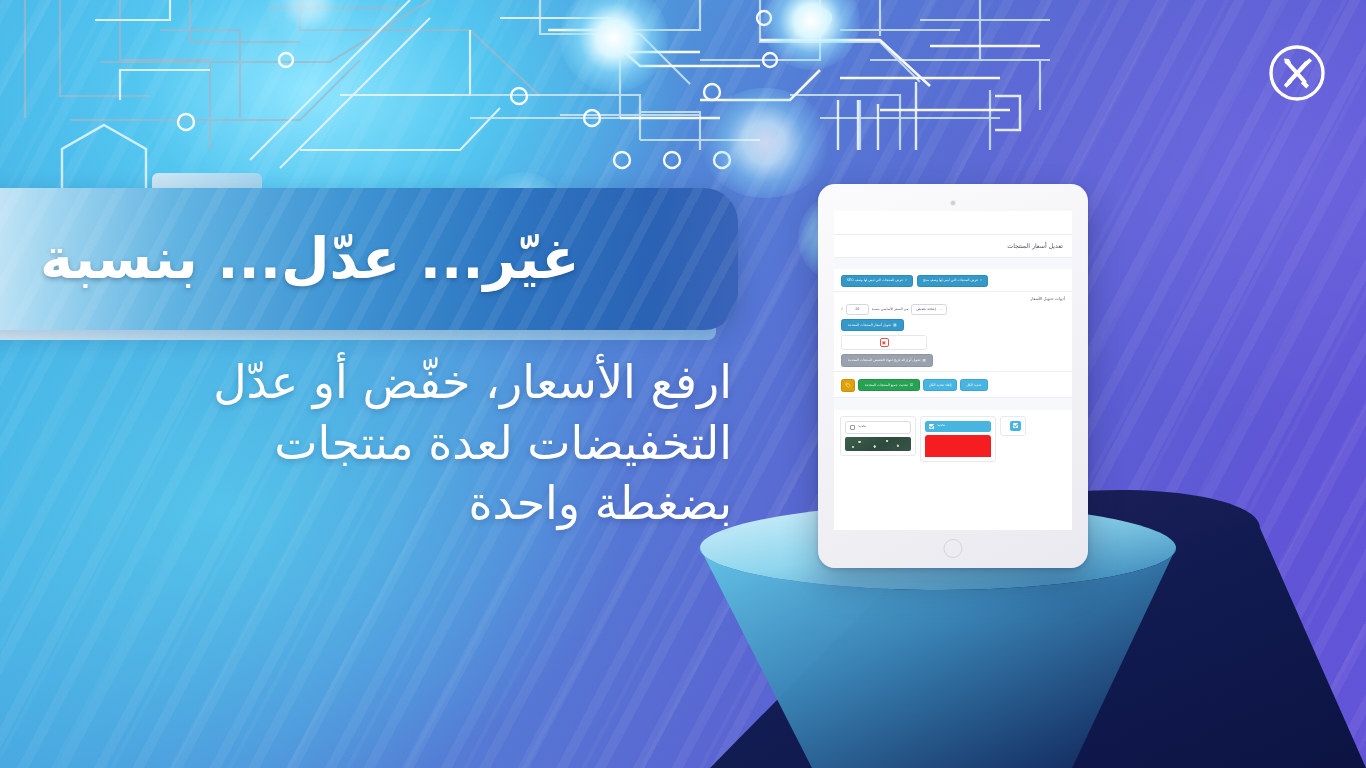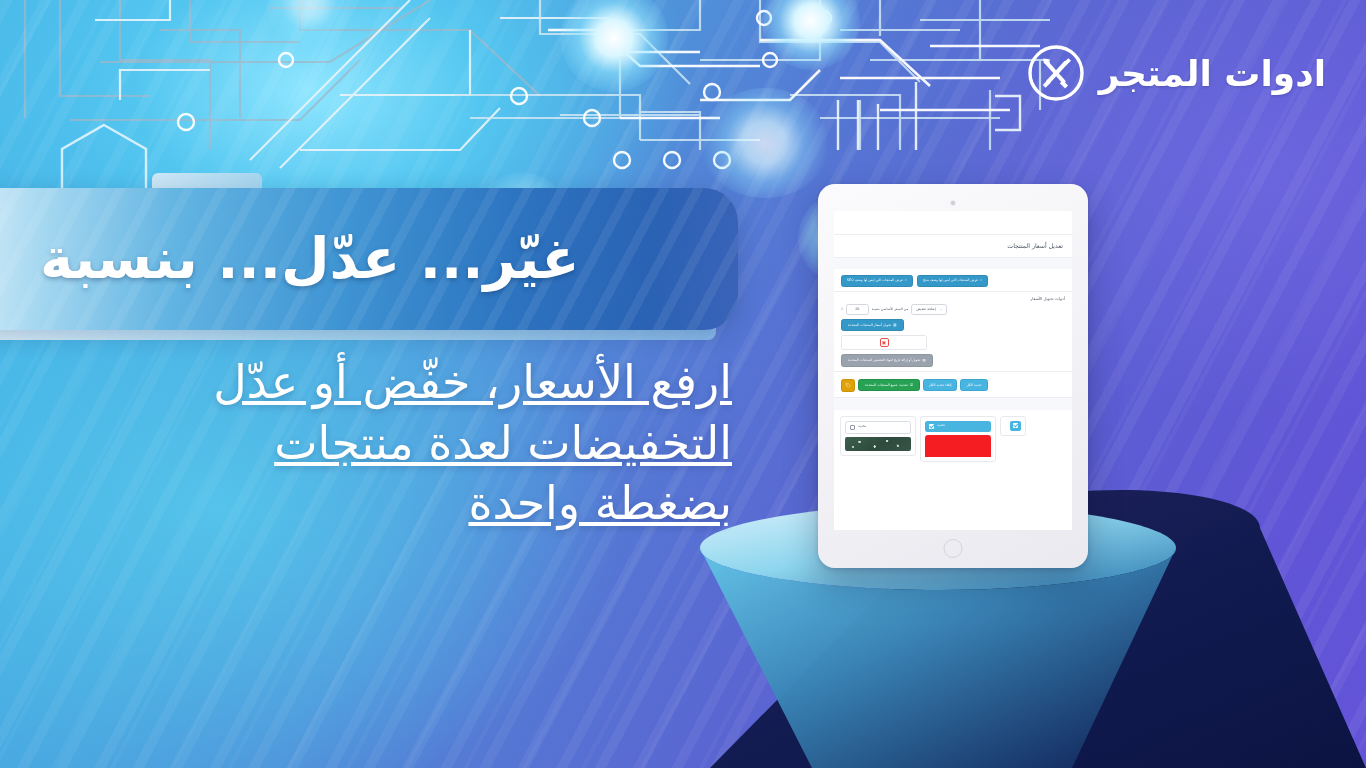--- a/index.html
+++ b/index.html
@@ -114,21 +114,20 @@
   }
 
   
   .subhead {
     position:absolute; right:634px; top:352px;
     width:560px; text-align:right;
     color:#ffffff; font-size:46px; font-weight:normal;
     line-height:1.32; letter-spacing:0;
     text-shadow:0 2px 6px rgba(20,40,90,.25);
     z-index:20;
-    text-decoration:underline;
   }
 
   
   .pedestal { position:absolute; left:700px; top:490px; width:666px; height:278px; z-index:5; }
 
   
   .tablet {
     position:absolute; left:818px; top:184px;
     width:270px; height:384px;
     background:linear-gradient(155deg,#fbfbfd 0%,#f2f2f6 55%,#e9e9ef 100%);
@@ -410,21 +409,20 @@
         <stop offset=".5" stop-color="#101a4e"></stop>
         <stop offset="1" stop-color="#0a1240"></stop>
       </linearGradient>
     </defs>
     <path d="M248 36 C248 14 350 0 420 0 C500 0 560 16 560 38 L666 278 L10 278 Z" fill="url(#darkg)" opacity=".98"></path>
     <path d="M0 58 C0 34 120 14 240 14 C360 14 476 34 476 58 C476 82 360 100 240 100 C120 100 0 82 0 58 Z" fill="url(#topg)"></path>
     <path d="M0 58 C0 82 120 100 240 100 C360 100 476 82 476 58 L372 278 L112 278 Z" fill="url(#coneg)" opacity=".97"></path>
   </svg>
 
   <div class="logo-wrap">
-    <div class="logo-text">ادوات المتجر</div>
     <svg class="logo-mark" viewBox="0 0 58 58">
       <circle cx="29" cy="29" r="26" fill="none" stroke="#ffffff" stroke-width="3.4"></circle>
       <g stroke="#ffffff" stroke-width="4.1" stroke-linecap="round" fill="none">
         <path d="M19.5 18.5 L36.5 37.5"></path>
         <path d="M38.5 19 L21 38"></path>
       </g>
       <g fill="#ffffff">
         <path d="M16.2 14.6 l4.6 0.4 2.2 3.6 -2.6 2.6 -3.6 -2.2 z"></path>
         <path d="M35.8 36.2 l5.2 5.4 -2.8 2.8 -5.4 -5.2 z"></path>
         <path d="M41.4 14.2 l2.6 2.6 -5.2 5.0 -2.8 -2.6 z"></path>

